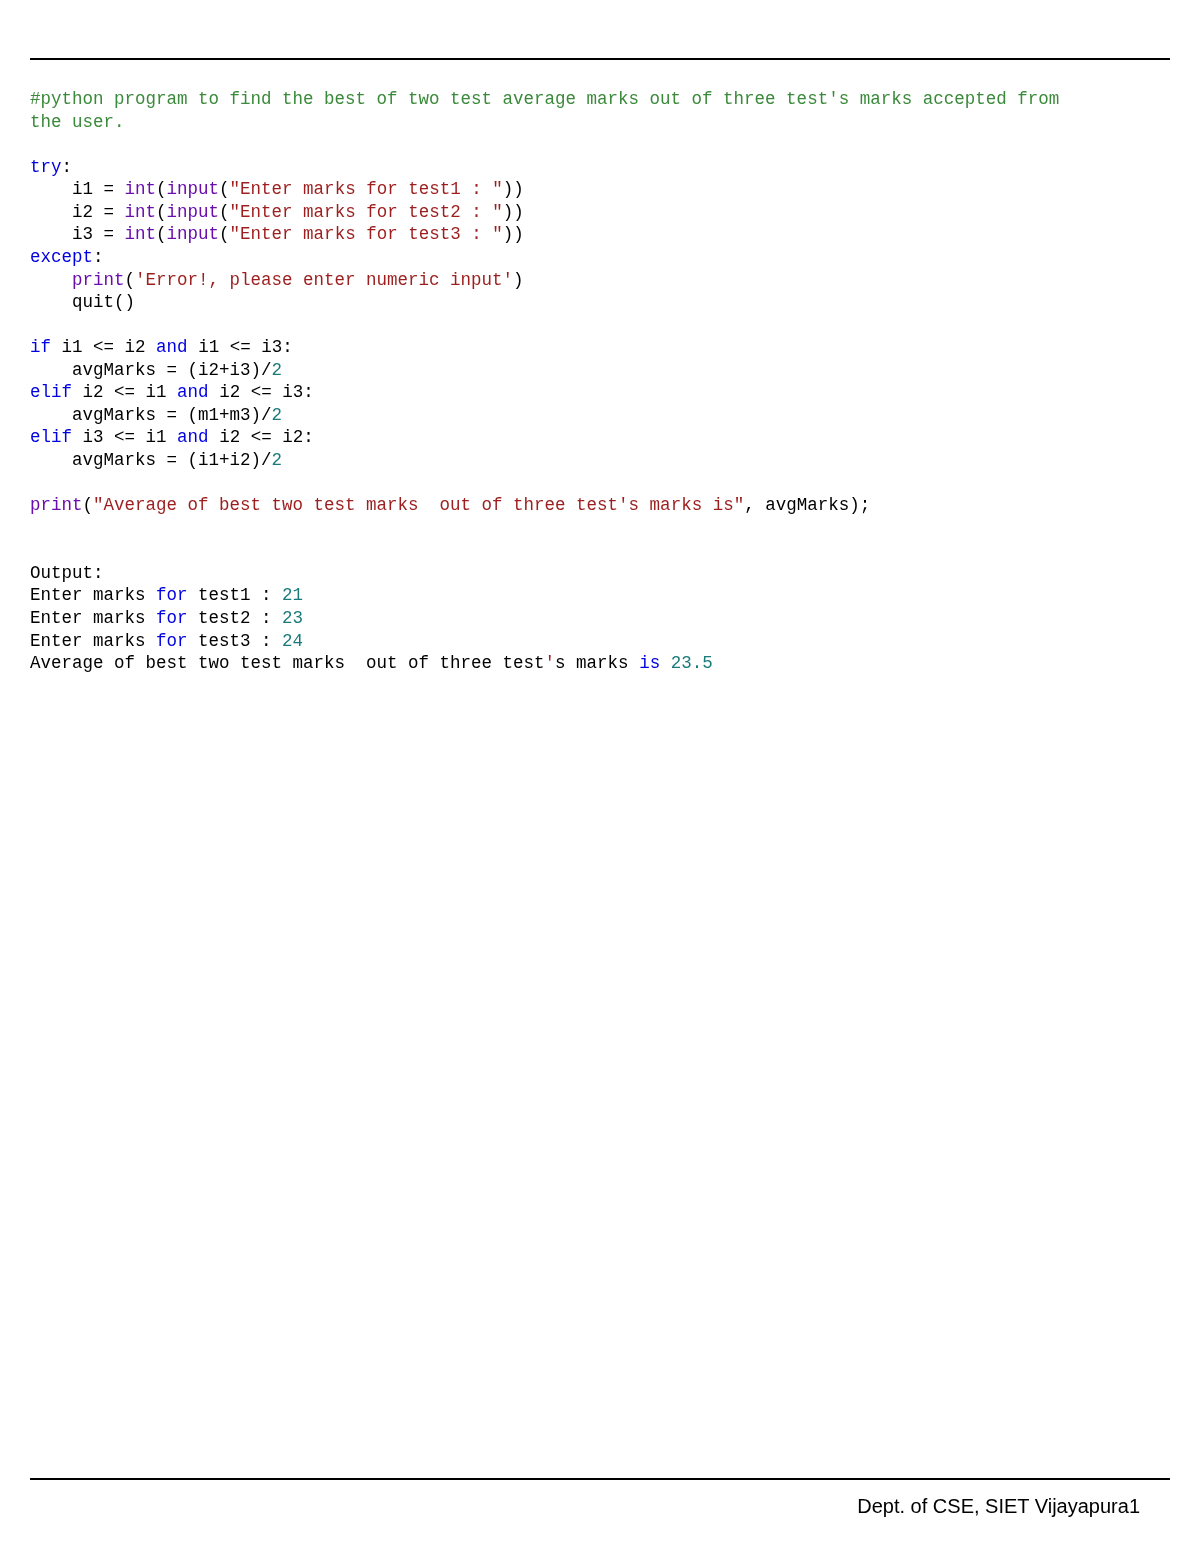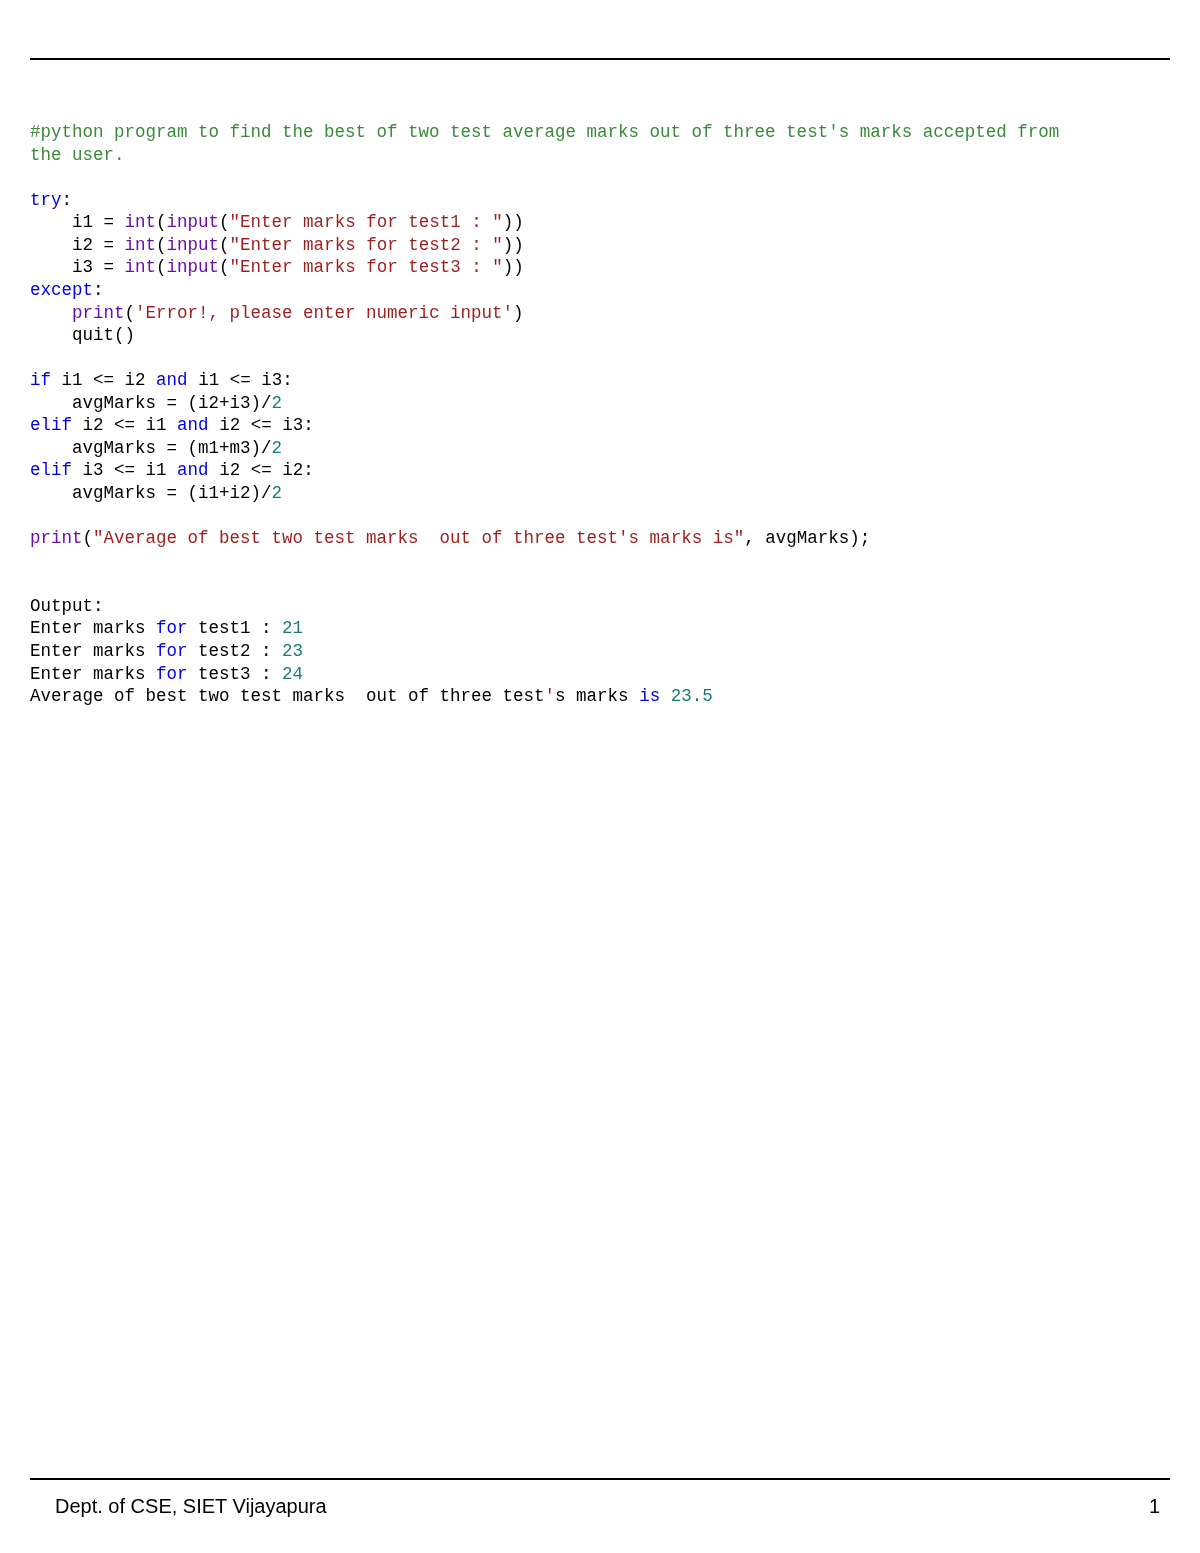--- a/index.html
+++ b/index.html
@@ -26,39 +26,38 @@
       background: #000;
     }
 
     .content {
       position: absolute;
       top: 88px;
       left: 30px;
       right: 30px;
       white-space: pre;
       line-height: 1.29;
-      margin-top: 33px;
     }
 
     .bottom-border {
       position: absolute;
       bottom: 73px;
       left: 30px;
       right: 30px;
       height: 2px;
       background: #000;
     }
 
     .footer {
       position: absolute;
       bottom: 35px;
       left: 55px;
-      right: 40px;
+      right: 60px;
       display: flex;
-      justify-content: space-between;
+      justify-content: flex-end;
       font-family: Arial, Helvetica, sans-serif;
       font-size: 20px;
       color: #000;
     }
 
     .c-comment { color: #3b8a3b; }
     .c-keyword { color: #0000e0; }
     .c-builtin { color: #6a0dad; }
     .c-string { color: #9c1e1e; }
     .c-number { color: #1a7a7a; }

